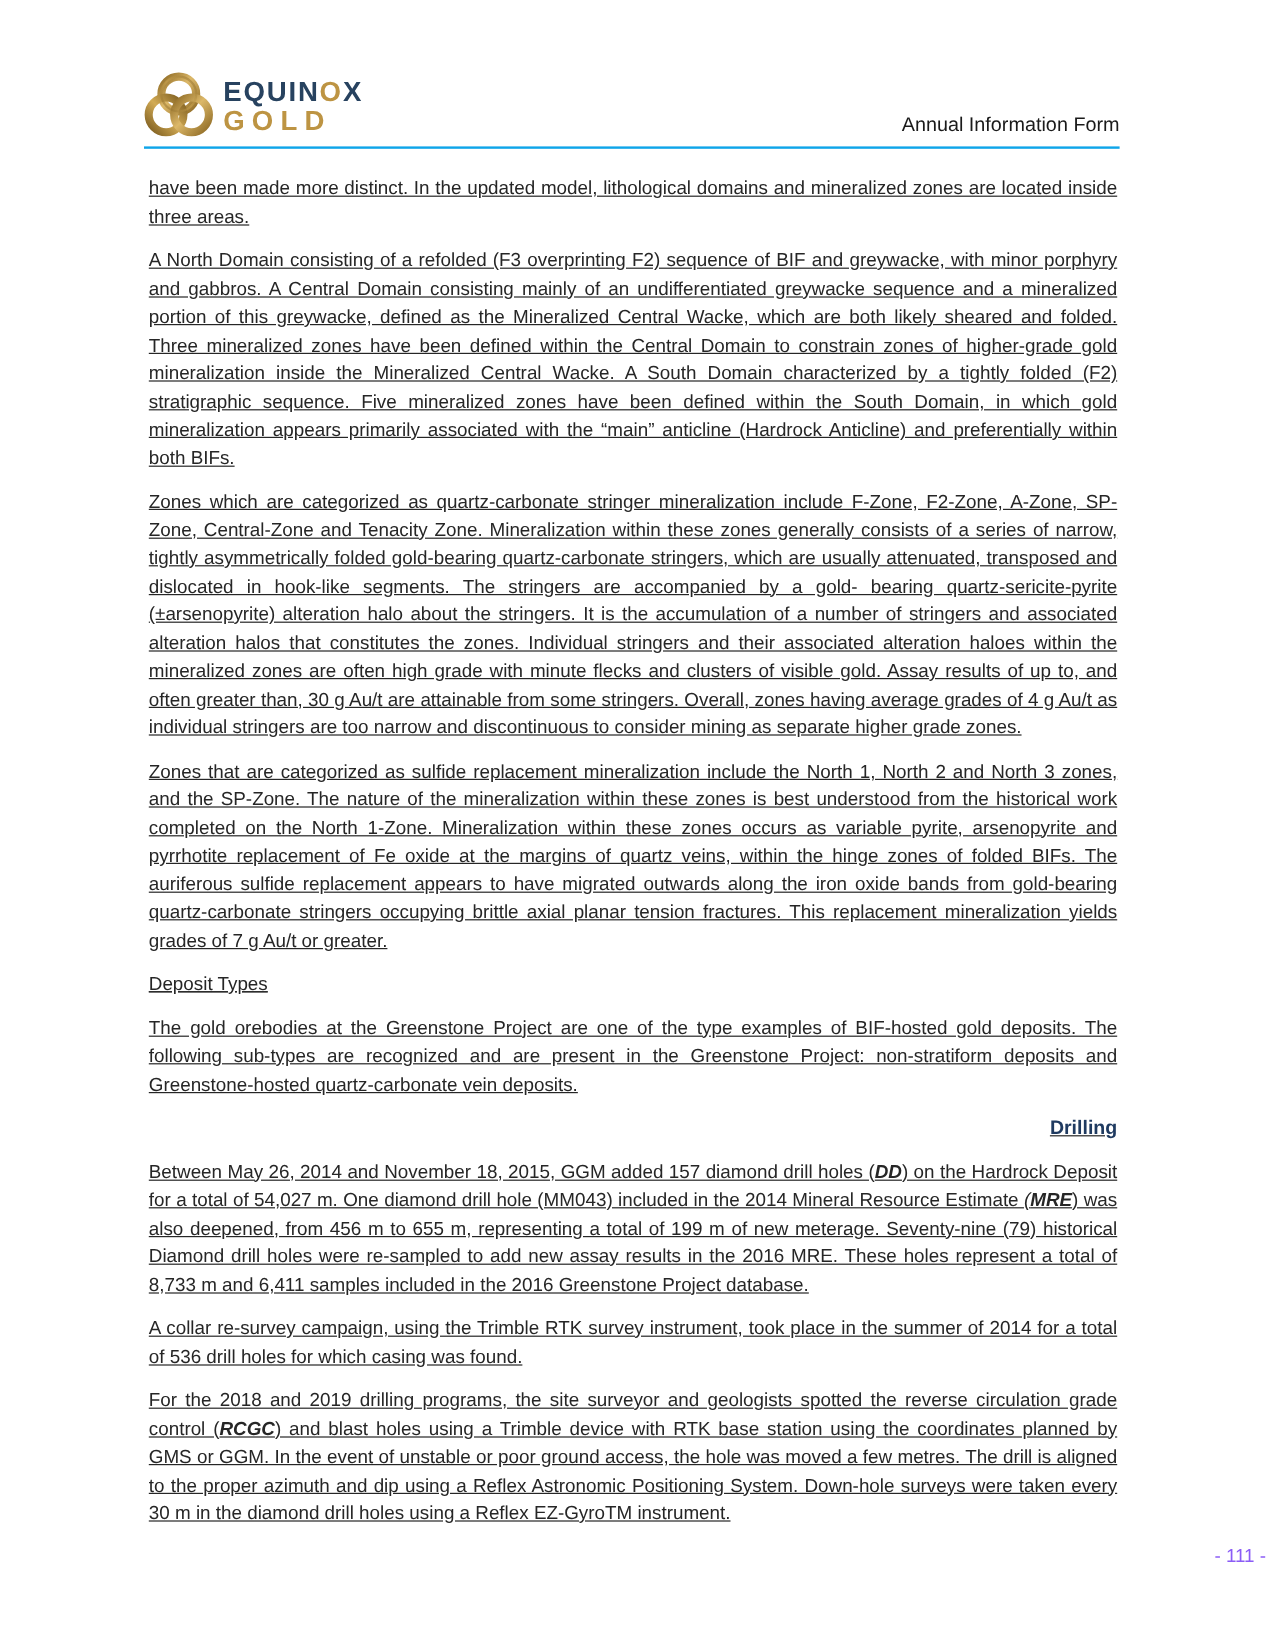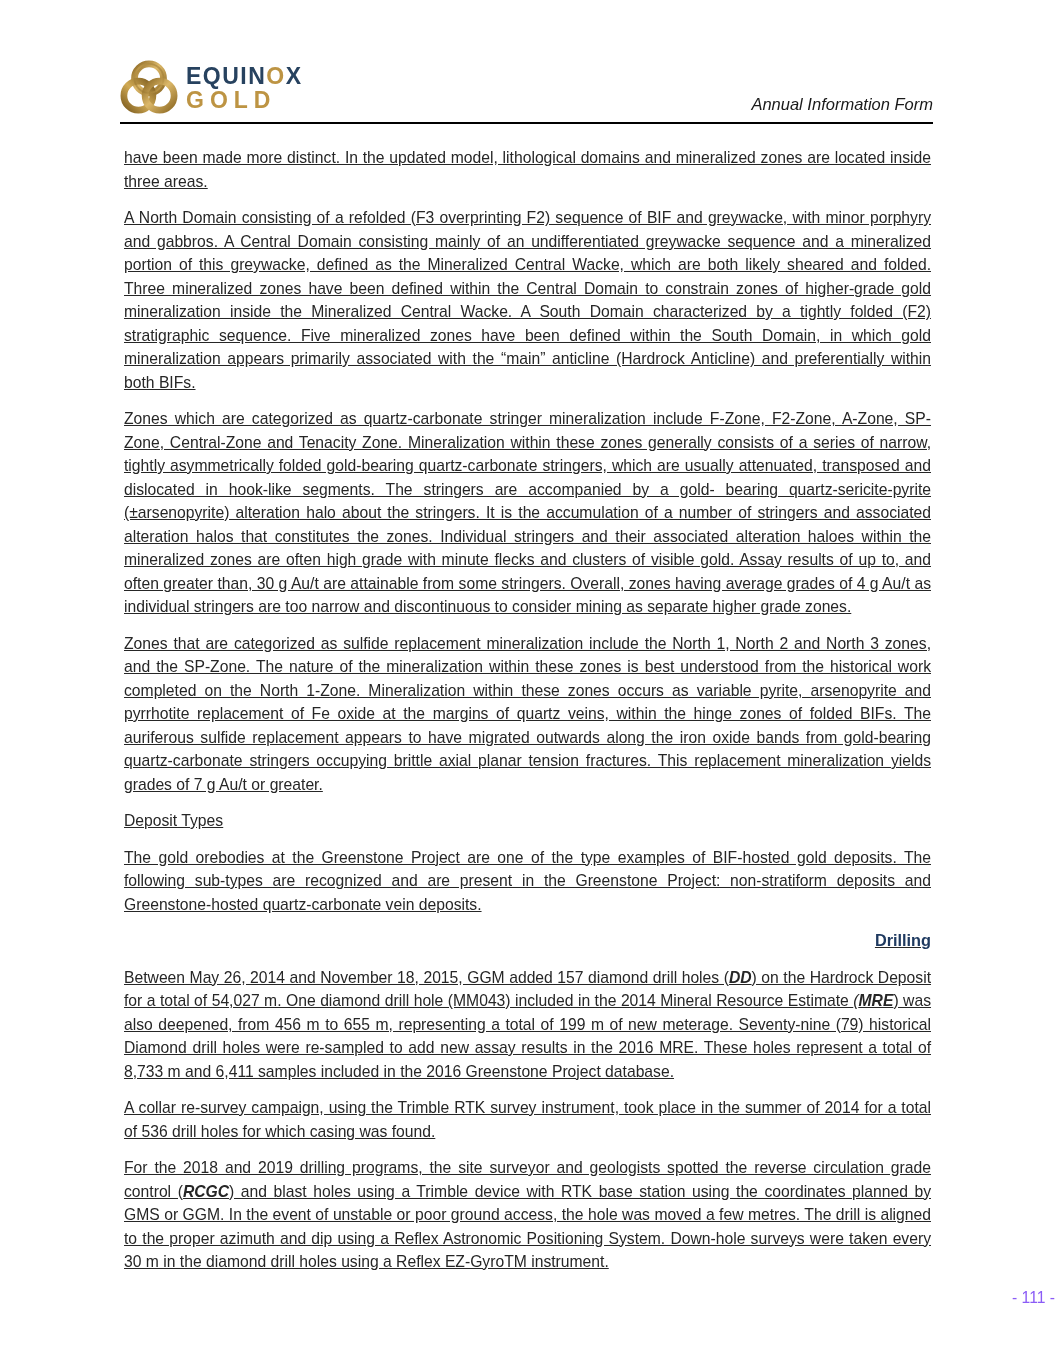--- a/index.html
+++ b/index.html
@@ -9,31 +9,31 @@
     margin:0 auto;
     background:#ffffff;
     font-family:"Liberation Sans", sans-serif;
     color:#262626;
     overflow:hidden;
   }
   
   .header {
     position:absolute; left:120px; right:122px; top:58px;
     display:flex; justify-content:space-between; align-items:flex-end;
-    border-bottom:2px solid #000000;
+    border-bottom:2px solid #0ea5e9;
     padding-bottom:6px;
     height:58px;
   }
   .logo { display:flex; align-items:center; gap:8px; }
   .logo-rings { width:58px; height:56px; }
   .logo-text { line-height:1; }
   .logo-line1 { font-size:23px; font-weight:bold; letter-spacing:1.5px; color:#27425f; }
   .logo-line1 .gold { color:#bd9443; }
   .logo-line2 { font-size:23px; font-weight:bold; letter-spacing:6px; color:#bd9443; margin-top:1px; }
-  .header-title { font-size:16.5px; color:#1a1a1a; padding-bottom:2px;font-style:italic; }
+  .header-title { font-size:16.5px; color:#1a1a1a; padding-bottom:2px; }
   
   .content {
     position:absolute; left:124px; top:146px; width:807px;
     font-size:15.7px; line-height:23.5px;text-decoration:underline;
   }
   .para { margin:0 0 13px 0; text-align:justify; }
   .para.heading-underline { text-align:left; text-decoration:underline; margin-top:2px; }
   .para.heading-accent { text-align:right; font-weight:bold; color:#1f3a60; font-size:16.3px; margin-top:2px; }
   
   .footer {

